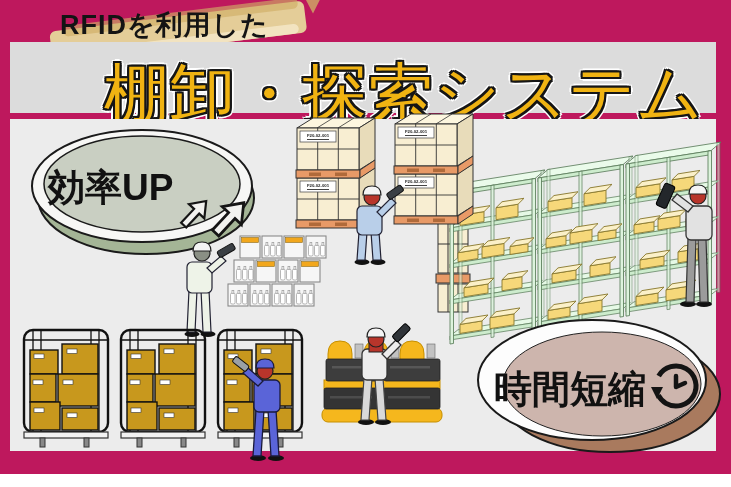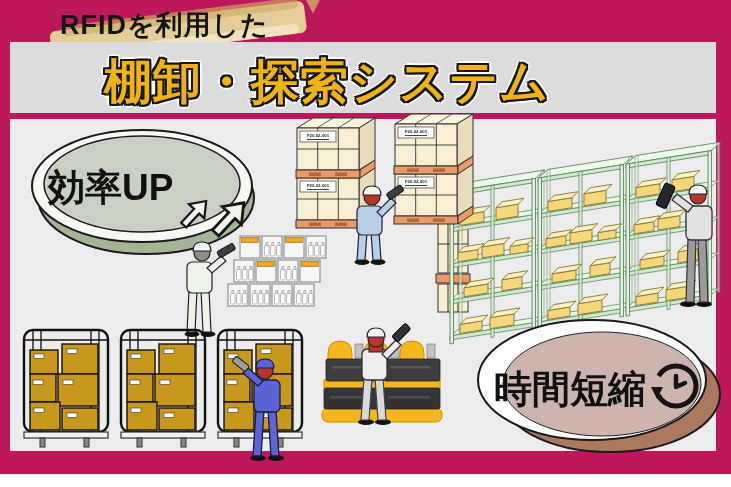--- a/index.html
+++ b/index.html
@@ -9,21 +9,21 @@
   }
   .brush{position:absolute;left:38px;top:0;}
   .subtitle{
     position:absolute;left:60px;top:7px;font-size:27px;font-weight:700;color:#141414;
     letter-spacing:1px;white-space:nowrap;
   }
   .title-band{
     position:absolute;left:10px;top:42px;width:706px;height:71px;background:#dcdcdc;
   }
   .title{
-    position:absolute;left:104px;top:50px;font-size:48px;font-weight:700;color:#f0b312;
+    position:absolute;left:104px;top:50px;font-size:65px;font-weight:400;color:#f0b312;
     letter-spacing:1px;white-space:nowrap;
     text-shadow:
       -2px -2px 0 #161616, 0 -2px 0 #161616, 2px -2px 0 #161616,
       -2px  0   0 #161616, 2px  0   0 #161616,
       -2px  2px 0 #161616, 0  2px 0 #161616, 2px 2px 0 #161616,
       -4px 0 0 #ffffff, 4px 0 0 #ffffff, 0 -4px 0 #ffffff, 0 4px 0 #ffffff,
       -3px -3px 0 #ffffff, 3px -3px 0 #ffffff, -3px 3px 0 #ffffff, 3px 3px 0 #ffffff;
   }
   .main-area{
     position:absolute;left:10px;top:119px;width:706px;height:332px;background:#ececec;

